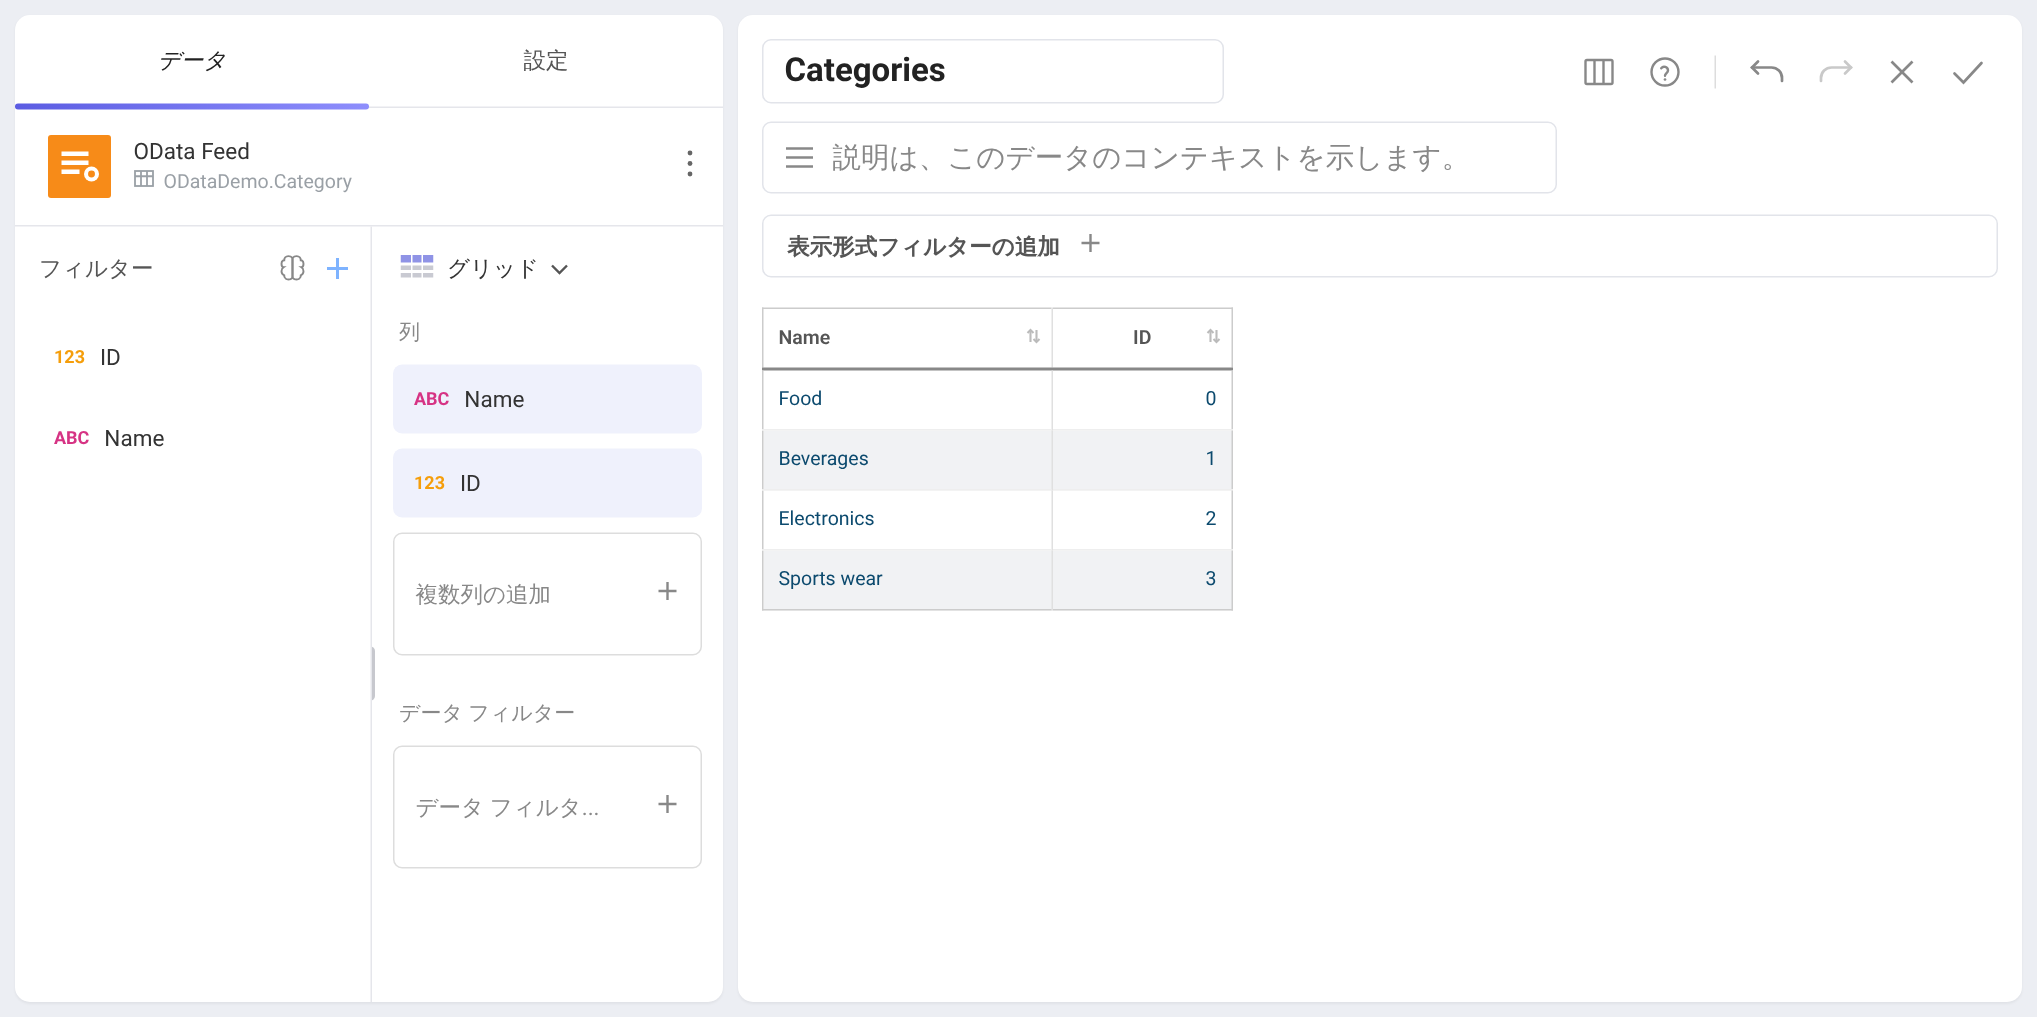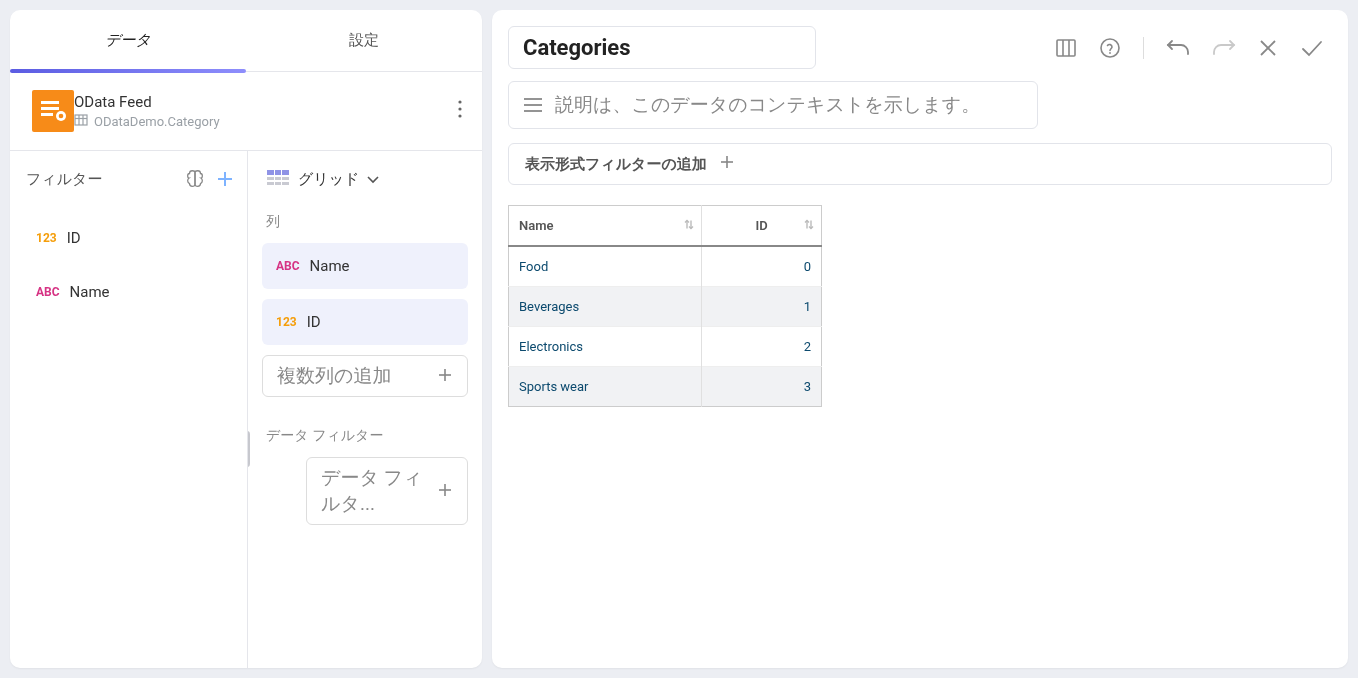--- a/index.html
+++ b/index.html
@@ -9,21 +9,21 @@
   .left-panel { width: 472px; height: 658px; display: flex; flex-direction: column; }
   .right-panel { flex: 1; height: 658px; display: flex; flex-direction: column; padding: 16px 16px; }
 
   
   .tabs { display: flex; border-bottom: 1px solid #e5e6eb; height: 62px; position: relative; }
   .tab { flex: 1; display: flex; align-items: center; justify-content: center; font-size: 15px; color: #555; cursor: pointer; }
   .tab.active { color: #222; font-weight: 500; font-style: italic; }
   .tab-indicator { position: absolute; bottom: -2px; left: 0; width: 50%; height: 4px; background: linear-gradient(to right,#5b5ce2,#8e8efc); border-radius: 2px; }
 
   
-  .datasource { display: flex; align-items: center; padding: 18px 14px 18px 22px; gap: 0; }
+  .datasource { display: flex; align-items: center; padding: 18px 14px 18px 22px; gap: 15px; }
   .ds-icon { width: 42px; height: 42px; background: #f78b18; display: flex; align-items: center; justify-content: center; border-radius: 2px; }
   .ds-meta { flex: 1; }
   .ds-title { font-size: 15px; color: #333; }
   .ds-sub { display: flex; align-items: center; gap: 6px; margin-top: 2px; font-size: 13px; color: #9aa0a6; }
   .more-btn { color: #666; cursor: pointer; padding: 6px; }
 
   
   .lower { display: flex; flex: 1; border-top: 1px solid #e5e6eb; min-height: 0; }
   .fields-pane { width: 238px; border-right: 1px solid #e5e6eb; padding: 16px 10px 10px 16px; }
   .fields-header { display: flex; align-items: center; margin-bottom: 28px; }
@@ -36,22 +36,22 @@
   .type-123 { color: #f59e0b; }
   .type-abc { color: #d63384; }
 
   .config-pane { flex: 1; padding: 16px 14px; overflow:auto; position:relative; }
   .vis-header { display: flex; align-items: center; gap: 8px; margin-bottom: 22px; font-size: 15px; color: #333; cursor:pointer; padding-left: 4px;}
   .vis-icon { width:24px;height:24px;display:flex;align-items:center;justify-content:center; }
 
   .section-label { font-size: 14px; color: #888; margin: 6px 0 12px 4px; }
 
   .column-chip { background: #eff1fc; border-radius: 6px; padding: 14px 14px; display: flex; align-items: center; gap: 10px; font-size: 15px; color: #333; margin-bottom: 10px; cursor: grab; }
-  .add-chip { border: 1px solid #ddd; border-radius: 6px; padding: 7px 14px; display: flex; align-items: center; justify-content: space-between; font-size: 19px; color: #888; cursor:pointer; margin-bottom: 30px; }
-  .add-chip.noborder-bottom { margin-top:8px;margin-left:44px; }
+  .add-chip { border: 1px solid #ddd; border-radius: 6px; padding: 30px 14px; display: flex; align-items: center; justify-content: space-between; font-size: 15px; color: #888; cursor:pointer; margin-bottom: 30px; }
+  .add-chip.noborder-bottom { margin-top:8px; }
 
   .scroll-thumb { position:absolute; left:-4px; top:280px; width:6px; height:36px; background:#c7c8ce; border-radius:3px; }
 
   
   .right-top { display: flex; align-items: center; gap: 14px; }
   .title-input { flex:1; border:1px solid #e2e4ea; border-radius:6px; padding: 8px 14px; font-size: 22px; font-weight:700; color:#222; }
   .toolbar-icons { display:flex; align-items:center; gap:22px; color:#888; padding-right:8px;}
   .toolbar-icons .ico { cursor:pointer; display:flex; }
   .toolbar-icons .sep { width:1px; height:22px; background:#ddd; }
 

